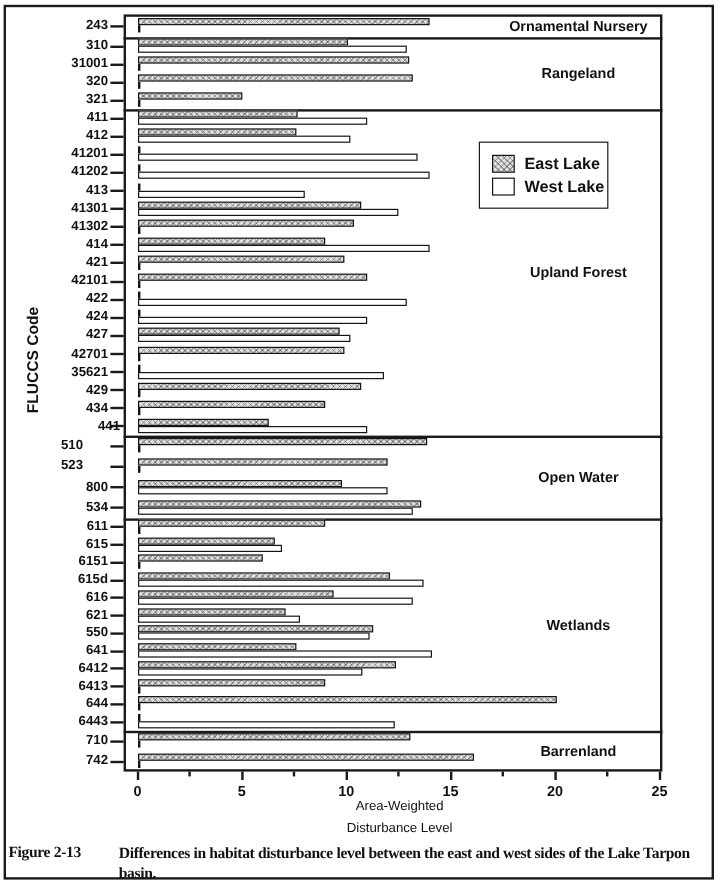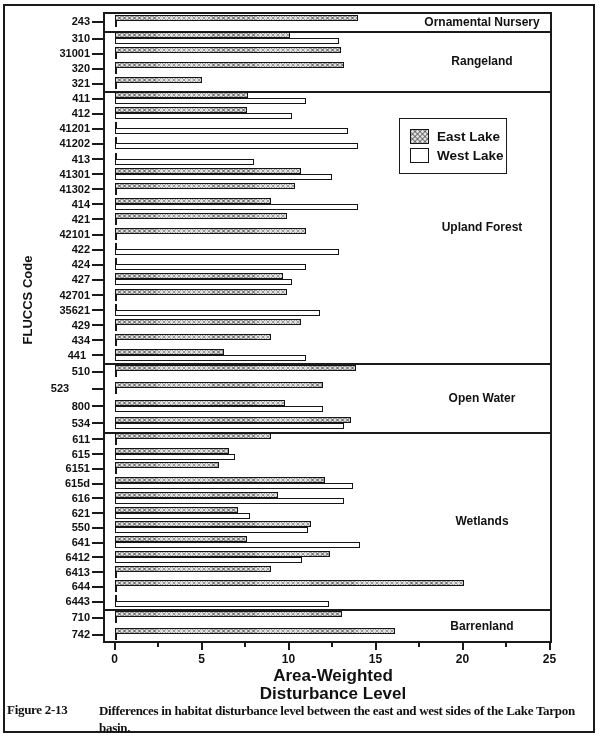--- a/index.html
+++ b/index.html
@@ -32,21 +32,21 @@
   .x-tick { position:absolute; width:2px; background:#1a1a1a; }
   .x-tick-label {
     position:absolute; width:30px; text-align:center;
     font-size:12px; font-weight:bold;
   }
   .section-label {
     position:absolute; transform:translate(-50%,-50%);
     font-size:12px; font-weight:bold; white-space:nowrap;
   }
   .axis-title { position:absolute; transform:translateX(-50%);
-    font-size:17px; font-weight:bold; white-space:nowrap;text-align:center; }
+    font-size:11px; font-weight:normal; white-space:nowrap;text-align:center; }
   .ylabel {
     position:absolute; left:27px; top:300px;
     transform:translate(-50%,-50%) rotate(-90deg);
     font-size:13px; font-weight:bold; white-space:nowrap;
   }
   .legend {
     position:absolute; left:399px; top:118px; width:108px; height:56px;
     border:1.5px solid #1a1a1a; background:#fff;
     display:flex; flex-direction:column; justify-content:center; gap:4px;
     padding-left:10px;
@@ -163,27 +163,27 @@
       <div class="bar west" style="left: 114.5px; top: 309.611px; width: 205.32px;"></div>
       <div class="y-tick" style="left: 92px; top: 324.222px; width: 11px;"></div>
       <div class="code-label" style="left: 30px; top: 318.722px;">429</div>
       <div class="bar east" style="left: 114.5px; top: 318.722px; width: 186.18px;"></div>
       <div class="bar west" style="left: 114.5px; top: 324.722px; width: 2px;"></div>
       <div class="y-tick" style="left: 92px; top: 339.333px; width: 11px;"></div>
       <div class="code-label" style="left: 30px; top: 333.833px;">434</div>
       <div class="bar east" style="left: 114.5px; top: 333.833px; width: 156.6px;"></div>
       <div class="bar west" style="left: 114.5px; top: 339.833px; width: 2px;"></div>
       <div class="y-tick" style="left: 92px; top: 354.444px; width: 11px;"></div>
-      <div class="code-label" style="left: 26px; top: 348.944px;">441</div>
+      <div class="code-label" style="left: 40px; top: 348.944px;">441</div>
       <div class="bar east" style="left: 114.5px; top: 348.944px; width: 109.62px;"></div>
       <div class="bar west" style="left: 114.5px; top: 354.944px; width: 191.4px;"></div>
       <div class="section-line" style="left: 103px; top: 363px; width: 449px;"></div>
       <div class="section-label" style="left: 482px; top: 397.5px;">Open Water</div>
       <div class="y-tick" style="left: 92px; top: 370.625px; width: 11px;"></div>
-      <div class="code-label" style="left: 30px; top: 365.125px;">510</div>
+      <div class="code-label" style="left: 30px; top: 365.125px; text-align: center;">510</div>
       <div class="bar east" style="left: 114.5px; top: 365.125px; width: 241.86px;"></div>
       <div class="bar west" style="left: 114.5px; top: 371.125px; width: 2px;"></div>
       <div class="y-tick" style="left: 92px; top: 387.875px; width: 11px;"></div>
       <div class="code-label" style="left: 30px; top: 382.375px; text-align: center;">523</div>
       <div class="bar east" style="left: 114.5px; top: 382.375px; width: 208.8px;"></div>
       <div class="bar west" style="left: 114.5px; top: 388.375px; width: 2px;"></div>
       <div class="y-tick" style="left: 92px; top: 405.125px; width: 11px;"></div>
       <div class="code-label" style="left: 30px; top: 399.625px;">800</div>
       <div class="bar east" style="left: 114.5px; top: 399.625px; width: 170.52px;"></div>
       <div class="bar west" style="left: 114.5px; top: 405.625px; width: 208.8px;"></div>

